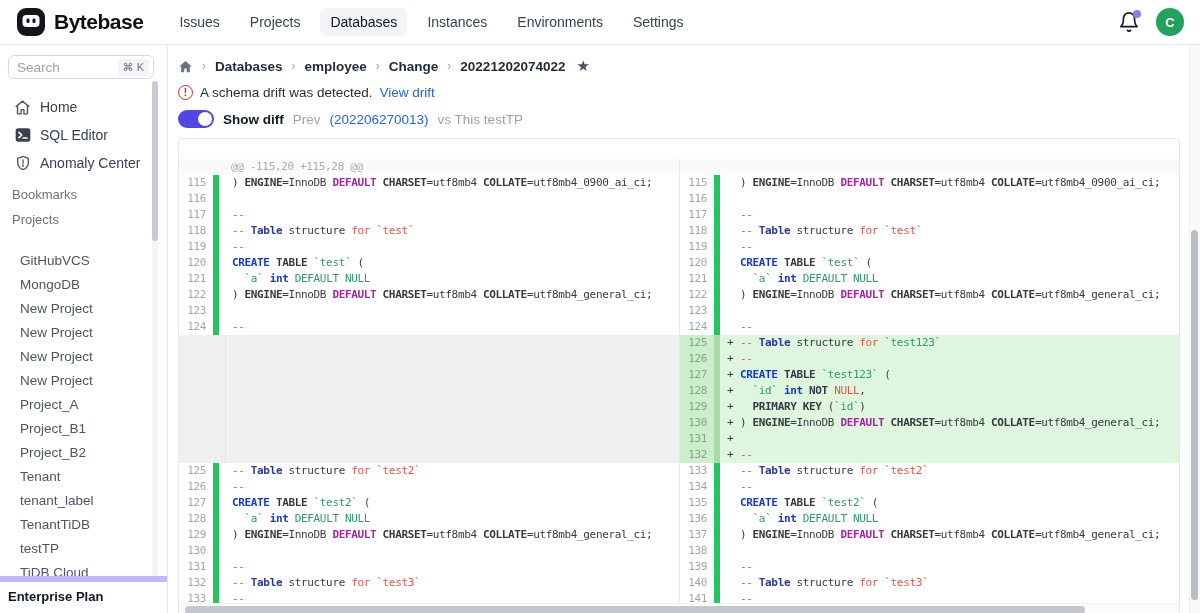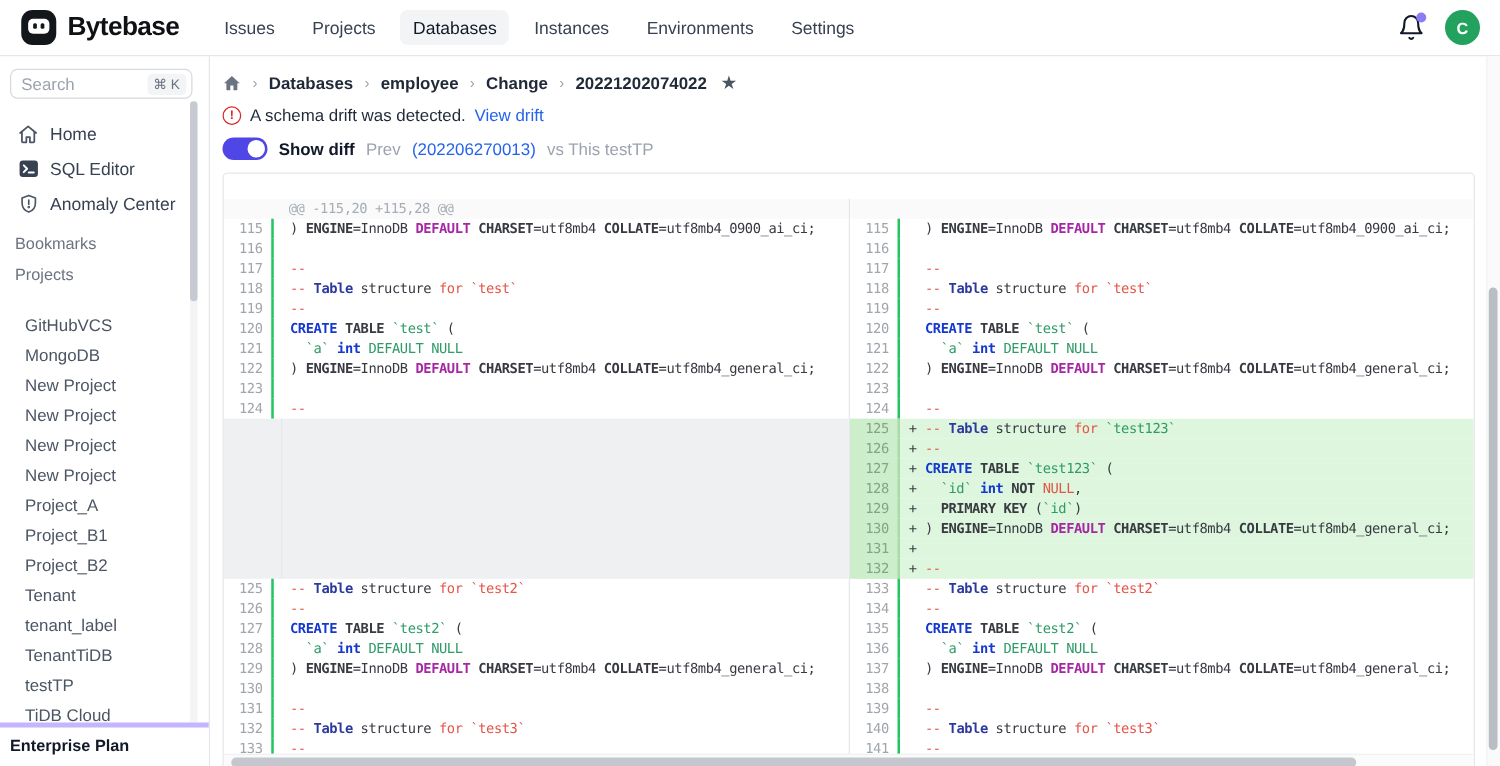--- a/index.html
+++ b/index.html
@@ -27,21 +27,21 @@
   .search-ph { color:#9ca3af; font-size:13.5px; }
   .kbd { font-size:11px; color:#6b7280; background:#f3f4f6; border-radius:4px; padding:2px 5px; }
   .snav { margin-top:14px; }
   .snav-item { display:flex; align-items:center; gap:9px; height:28px; padding-left:6px; font-size:14px; color:#374151; cursor:pointer; }
   .snav-item .ic { width:17px; height:17px; display:flex; align-items:center; justify-content:center; color:#4b5563; }
   .section-label { font-size:13px; color:#6b7280; margin:10px 0 2px 4px; }
   .proj-list { margin-top:21px; }
   .proj-item { font-size:13.5px; color:#4b5563; padding:4.5px 0 4.5px 12px; cursor:pointer; }
   .side-divider { border-top:1px solid #e5e7eb; margin:8px 8px 0 0; }
   .archive-row { display:flex; align-items:center; gap:9px; height:32px; padding-left:6px; font-size:14px; color:#374151; cursor:pointer; }
-  .plan { position:absolute; left:0; bottom:0; width:100%; border-top:4px solid #c4b5fd; background:#fff;
+  .plan { position:absolute; left:0; bottom:0; width:100%; border-top:6px solid #c4b5fd; background:#fff;
     font-size:13px; font-weight:700; color:#111827; padding:7px 0 9px 8px; }
   .side-sb-track { position:absolute; left:152px; top:36px; width:6px; height:515px; background:#f3f4f6; border-radius:3px; }
   .side-sb-thumb { position:absolute; left:152px; top:36px; width:6px; height:160px; background:#c7cbd1; border-radius:3px; }
 
   
   main { position:relative; flex:1; padding:12px 0 0 10px; overflow:hidden; }
   .crumbs { display:flex; align-items:center; gap:9px; font-size:13.5px; }
   .crumb { color:#1f2937; font-weight:600; cursor:pointer; }
   .crumb-sep { color:#9ca3af; font-size:12px; }
   .crumb-star { color:#4b5563; font-size:15px; margin-left:2px; cursor:pointer; }
@@ -57,21 +57,21 @@
   .muted { color:#9ca3af; }
 
   
   .diff-wrap { margin-top:10px; margin-right:20px; border:1px solid #e5e7eb; border-radius:4px; height:478px;
     position:relative; overflow:hidden; background:#fff; }
   .panes { display:flex; }
   .pane { width:50%; overflow:hidden;margin-top:20px; }
   .pane.right { border-left:1px solid #e5e7eb; }
   .drow { display:flex; height:16px; line-height:16px; font-family:"DejaVu Sans Mono", monospace;
     font-size:11px; letter-spacing:-0.35px; white-space:pre; }
-  .drow .gut { width:40px; flex-shrink:0; text-align:right; padding-right:7px; color:#a0a6ad; border-right:2px solid #22c55e; }
+  .drow .gut { width:40px; flex-shrink:0; text-align:right; padding-right:7px; color:#a0a6ad; border-right:6px solid #22c55e; }
   .drow .pfx { width:20px; flex-shrink:0; padding-left:7px; color:#383a42; }
   .drow .code { padding-left:13px; color:#383a42; }
   .pane.right .drow .code { padding-left:0; }
   .drow.hdr { background:#fafafa; }
   .drow.hdr .gut { border-right-color:transparent; color:transparent; }
   .drow.hdr .code { color:#a6adb5; padding-left:12px; }
   .drow.add { background:#ddf6dd; }
   .drow.add .gut { background:#cceecb; border-right-color:#a8dba8; color:#85a585; }
   .spacer { display:flex; }
   .spacer .g { width:47px; flex-shrink:0; background:#eef0f2; border-right:1px solid #e2e4e8; }

